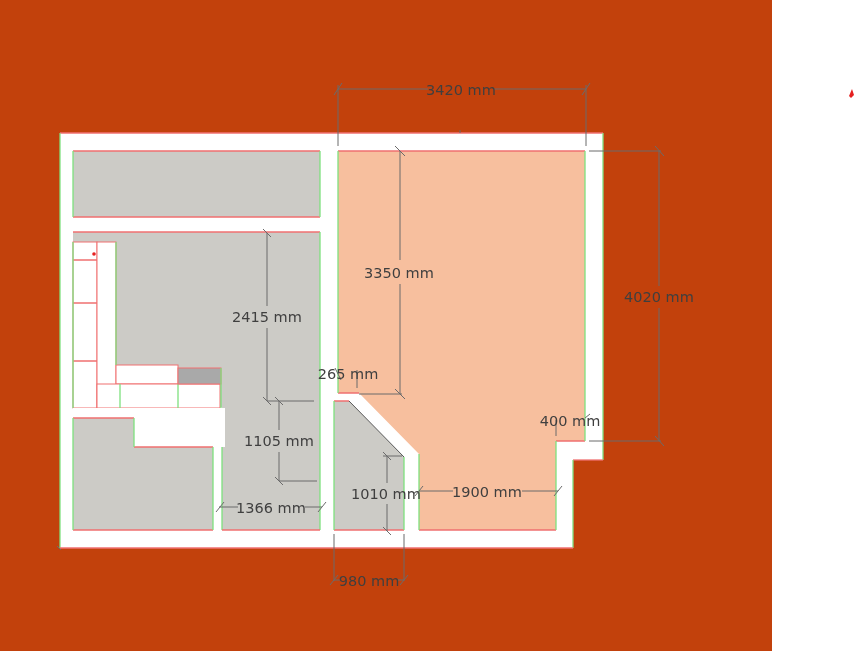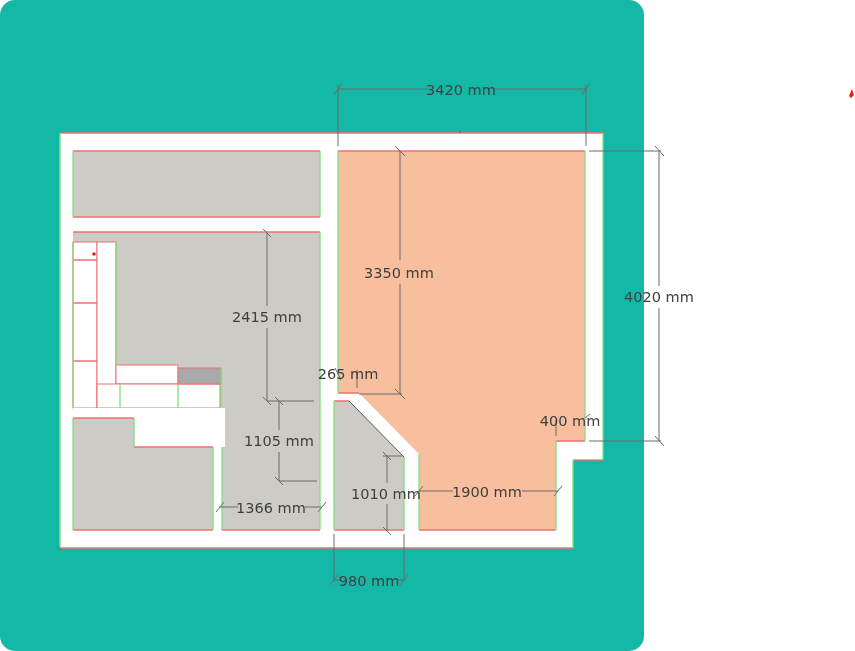--- a/index.html
+++ b/index.html
@@ -1,18 +1,18 @@
 <!DOCTYPE html>
 <html><head>
 <meta charset="utf-8">
 <style>
   html, body { margin: 0; padding: 0; }
   body { width: 855px; height: 651px; background: #ffffff; overflow: hidden; position: relative;
          font-family: "DejaVu Sans", sans-serif; }
-  #canvas { position: absolute; left: 0; top: 0; width: 644px; height: 651px; background: #14b8a6; border-radius: 15px; }
+  #canvas { position: absolute; left: 0; top: 0; width: 772px; height: 651px; background: #c2410c; }
   #sidepanel { position: absolute; left: 772px; top: 0; width: 83px; height: 651px; background: #ffffff; }
   #plan { position: absolute; left: 0; top: 0; }
   .dim-label { font-size: 14.5px; fill: #3f3f3f; font-family: "DejaVu Sans", sans-serif; }
   .dimline { stroke: #6b6b6b; stroke-width: 1; fill: none; }
   .tick { stroke: #6b6b6b; stroke-width: 1; }
   .wall { fill: #ffffff; }
   .edge-r { stroke: #f07070; stroke-width: 1.3; fill: none; }
   .edge-g { stroke: #7fe07f; stroke-width: 1.3; fill: none; }
   .room { fill: #f7bf9e; }
   .floor { fill: #cccbc6; }

